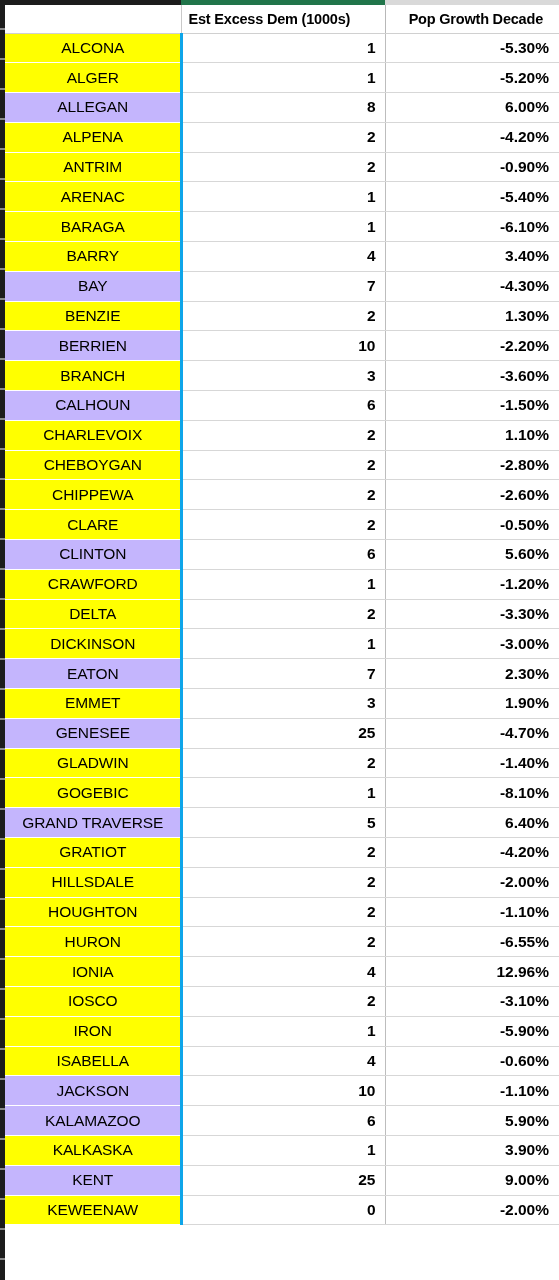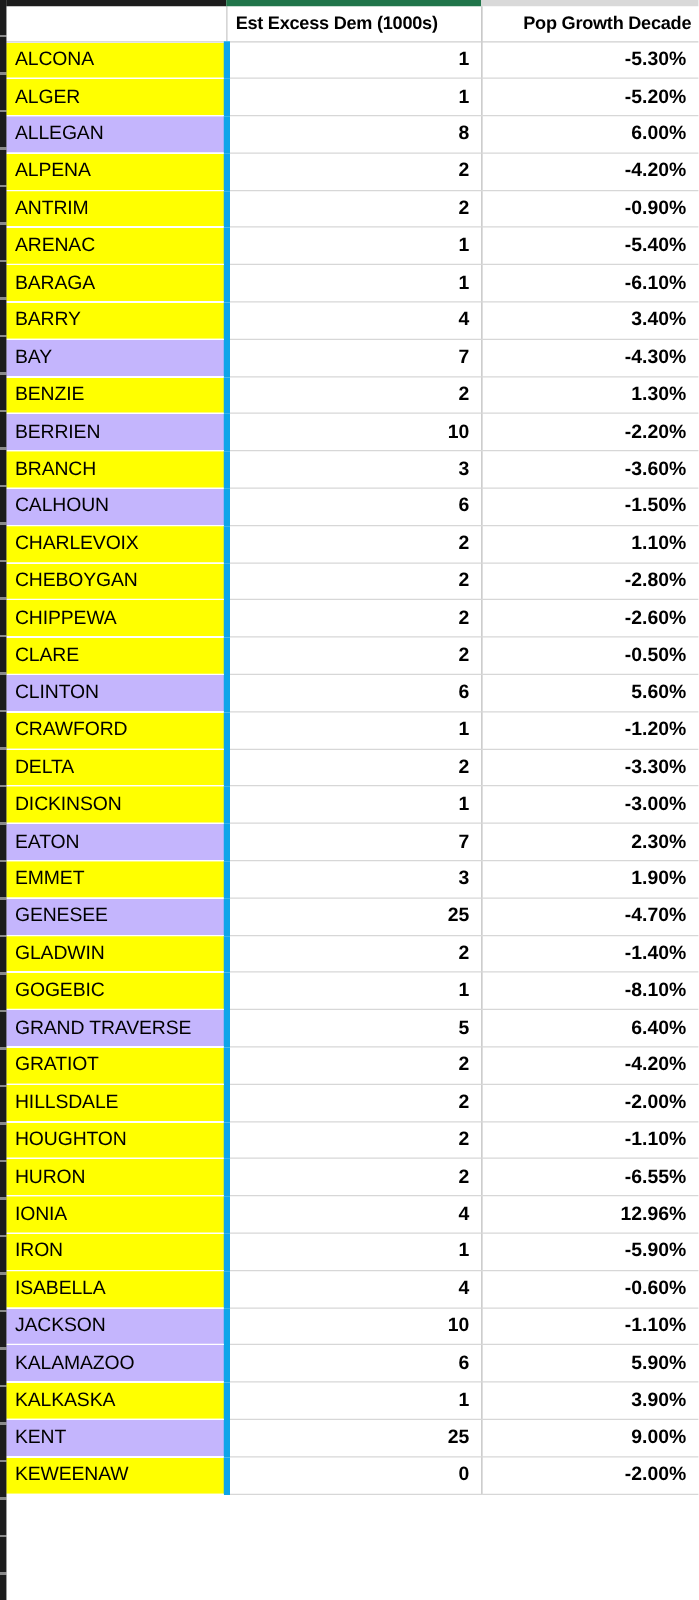--- a/index.html
+++ b/index.html
@@ -89,21 +89,21 @@
   table.grid col.c-dem   { width: 204px; }
   table.grid col.c-pop   { width: 174px; }
 
   thead th {
     height: 28px;
     box-sizing: border-box;
     background: #ffffff;
     font-size: 14.5px;
     font-weight: bold;
     color: #000000;
-    padding: 0 6px;
+    padding: 0 16px;
     border-right: 1px solid #b8b8b8;
     border-bottom: 1px solid #d0d0d0;
     vertical-align: middle;
     white-space: nowrap;
     letter-spacing: -0.2px;
   }
   thead th.h-name { border-right: 1px solid #c9c9c9; }
   thead th.h-dem  { text-align: left; padding-left: 7px; }
   thead th.h-pop  { text-align: right; padding-left: 9px; border-right: none; }
 
@@ -113,24 +113,24 @@
     font-size: 15.5px;
     color: #000000;
     padding: 0 6px;
     vertical-align: middle;
     white-space: nowrap;
     overflow: hidden;
     border-bottom: 1px solid #d7d7d7;
   }
 
   td.cell-name {
-    text-align: left;
+    text-align: center;
     padding-left: 7px;
     letter-spacing: -0.1px;
-    border-right: 5px solid #0ea5e9;
+    border-right: 3px solid #0ea5e9;
     border-bottom: 1px solid #ffffff;
     margin-left: 20px;
   }
   td.cell-name.fill-yellow { background: #ffff00; }
   td.cell-name.fill-red    { background: #c4b5fd; }
 
   td.cell-dem {
     text-align: right;
     background: #ffffff;
     font-weight: bold;
@@ -325,20 +325,25 @@
           <td class="cell-name fill-yellow">HURON</td>
           <td class="cell-dem">2</td>
           <td class="cell-pop">-6.55%</td>
         </tr>
         <tr>
           <td class="cell-name fill-yellow">IONIA</td>
           <td class="cell-dem">4</td>
           <td class="cell-pop">12.96%</td>
         </tr>
         <tr>
+          <td class="cell-name fill-yellow">IOSCO</td>
+          <td class="cell-dem">2</td>
+          <td class="cell-pop">-3.10%</td>
+        </tr>
+        <tr>
           <td class="cell-name fill-yellow">IRON</td>
           <td class="cell-dem">1</td>
           <td class="cell-pop">-5.90%</td>
         </tr>
         <tr>
           <td class="cell-name fill-yellow">ISABELLA</td>
           <td class="cell-dem">4</td>
           <td class="cell-pop">-0.60%</td>
         </tr>
         <tr>

